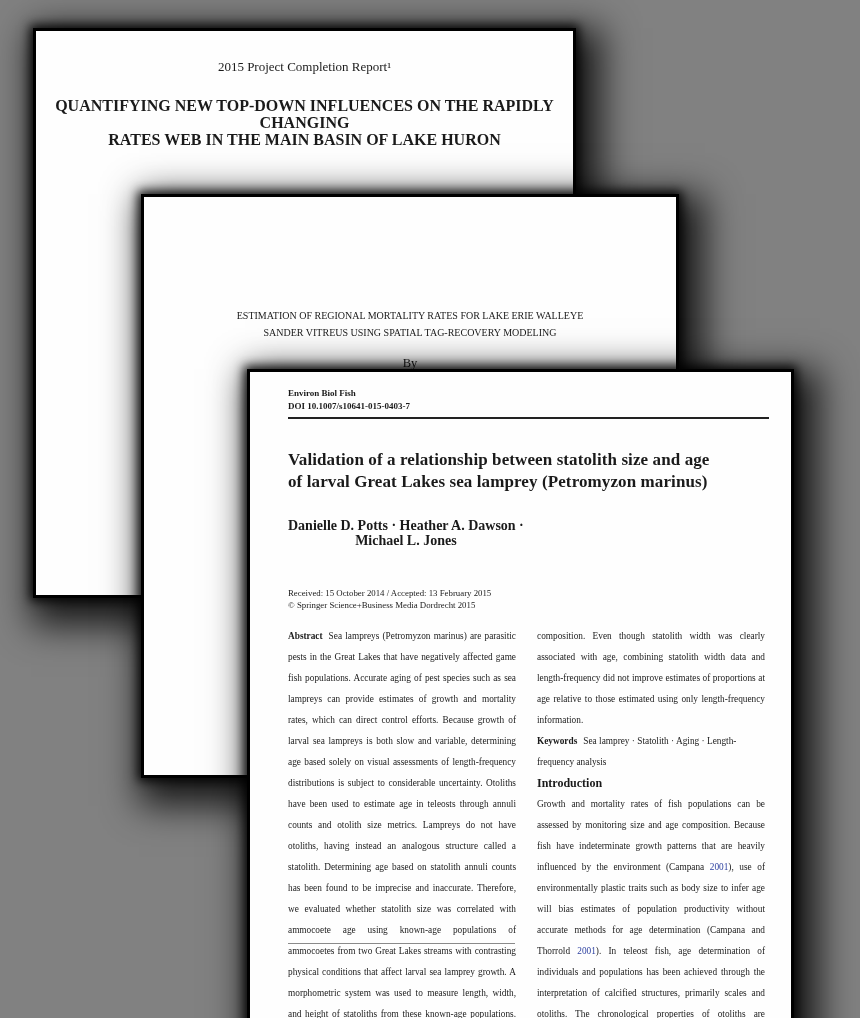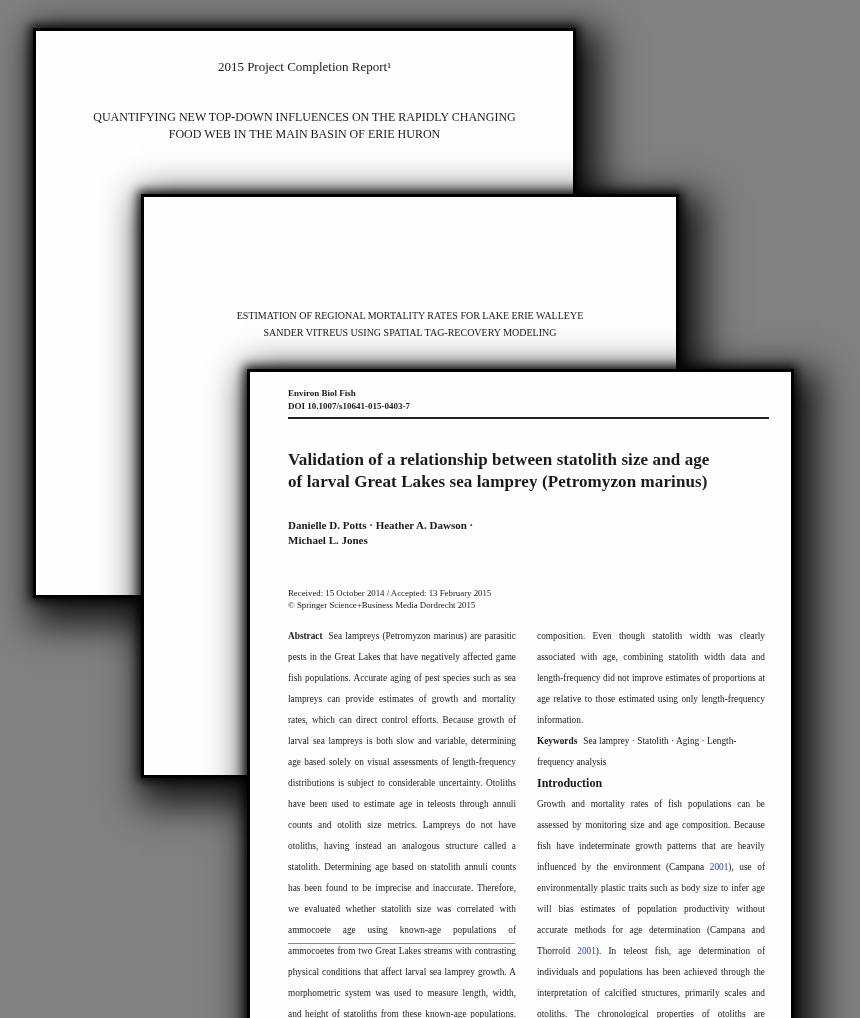--- a/index.html
+++ b/index.html
@@ -11,60 +11,61 @@
   }
   .page{
     position:absolute;background:#fefefe;border:3px solid #000;
     box-sizing:border-box;overflow:hidden;
     box-shadow: 0 0 10px 3px rgba(0,0,0,0.9), 12px 14px 34px 14px rgba(0,0,0,0.78);
   }
   
   #page1{left:33px;top:28px;width:543px;height:570px;z-index:1;text-align:center;}
   .p1-org{margin:40px 20px 0;font-size:13.5px;letter-spacing:.2px;}
   .p1-report{margin:28px 20px 0;font-size:13px;}
-  .p1-title{margin:34px 14px 0;font-size:12px;line-height:17px;}
+  .p1-title{margin:22px 14px 0;font-size:16px;line-height:17px;font-weight:bold;}
   
   #page2{left:141px;top:194px;width:538px;height:584px;z-index:2;text-align:center;}
   .p2-title{margin:110px 26px 0;font-size:10px;line-height:17px;}
   .p2-by{margin:15px 0 0;font-size:12.5px;}
   
   #page3{left:247px;top:369px;width:547px;height:707px;z-index:3;}
   .p3-header{position:absolute;left:38px;top:15px;font-size:9px;font-weight:bold;line-height:13px;}
   .p3-rule{position:absolute;left:38px;top:45px;width:481px;border-top:2px solid #222;}
   .p3-title{position:absolute;left:38px;top:77px;width:490px;font-size:17px;font-weight:bold;line-height:22px;letter-spacing:.1px;}
-  .p3-authors{position:absolute;left:38px;top:146px;font-size:11px;font-weight:bold;line-height:15px;}
+  .p3-authors{position:absolute;left:38px;top:146px;font-size:14px;font-weight:bold;line-height:15px;text-align:center;}
   .p3-meta{position:absolute;left:38px;top:215px;font-size:8.8px;line-height:12px;}
   .col{position:absolute;top:254px;width:228px;font-size:9.3px;line-height:21px;text-align:justify;}
   .col-left{left:38px;}
   .col-right{left:287px;}
   .col p{margin:0;}
   .label{font-weight:bold;padding-right:6px;text-align:center;}
   .italic{margin-top:27px;}
   .kw-block{margin-top:13px;text-align:left;}
   .intro-head{margin-top:27px;font-weight:bold;font-size:12px;text-align:left;}
   .intro-p{margin-top:13px;}
   .cite{color:#2b3f9f;}
   .p3-footrule{position:absolute;left:38px;top:571px;width:227px;border-top:1px solid #8a8a8a;}
 </style>
 </head>
 <body>
 
 <div id="page1" class="page">
   <div class="p1-report">2015 Project Completion Report¹</div>
   <div class="p1-title">
     <span>QUANTIFYING NEW TOP-DOWN INFLUENCES ON THE RAPIDLY CHANGING</span><br>
-    <span>FOOD WEB IN THE MAIN BASIN OF ERIE HURON</span>
+    <span>RATES WEB IN THE MAIN BASIN OF LAKE HURON</span>
   </div>
 </div>
 
 <div id="page2" class="page">
   <div class="p2-title">
     <span>ESTIMATION OF REGIONAL MORTALITY RATES FOR LAKE ERIE WALLEYE</span><br>
     <span class="italic">SANDER VITREUS</span><span> USING SPATIAL TAG-RECOVERY MODELING</span>
   </div>
+  <div class="p2-by">By</div>
 </div>
 
 <div id="page3" class="page">
   <div class="p3-header">
     <span>Environ Biol Fish</span><br>
     <span>DOI 10.1007/s10641-015-0403-7</span>
   </div>
   <div class="p3-rule"></div>
 
   <div class="p3-title">

